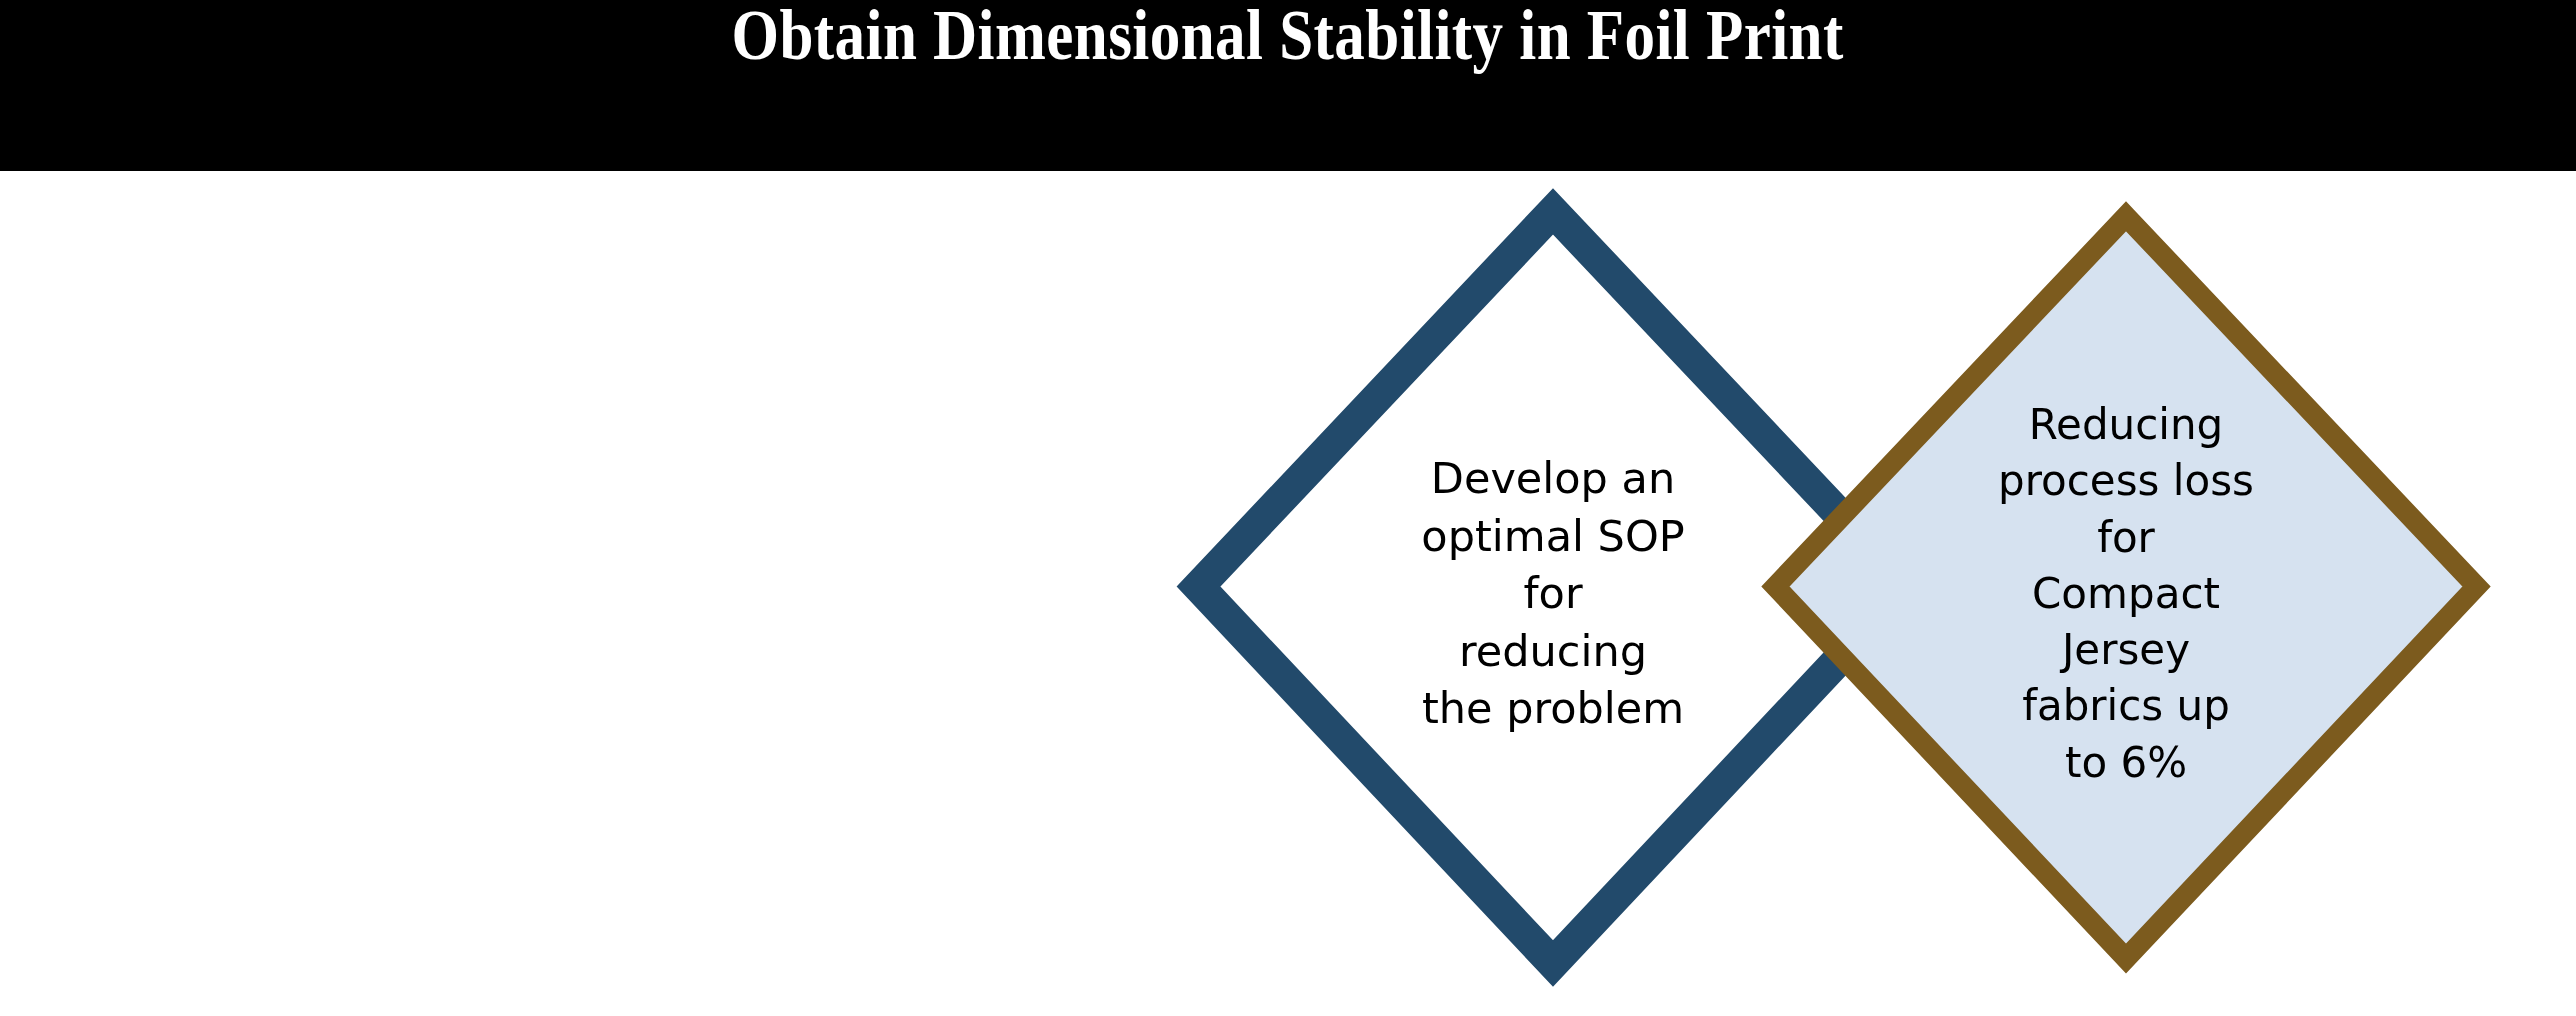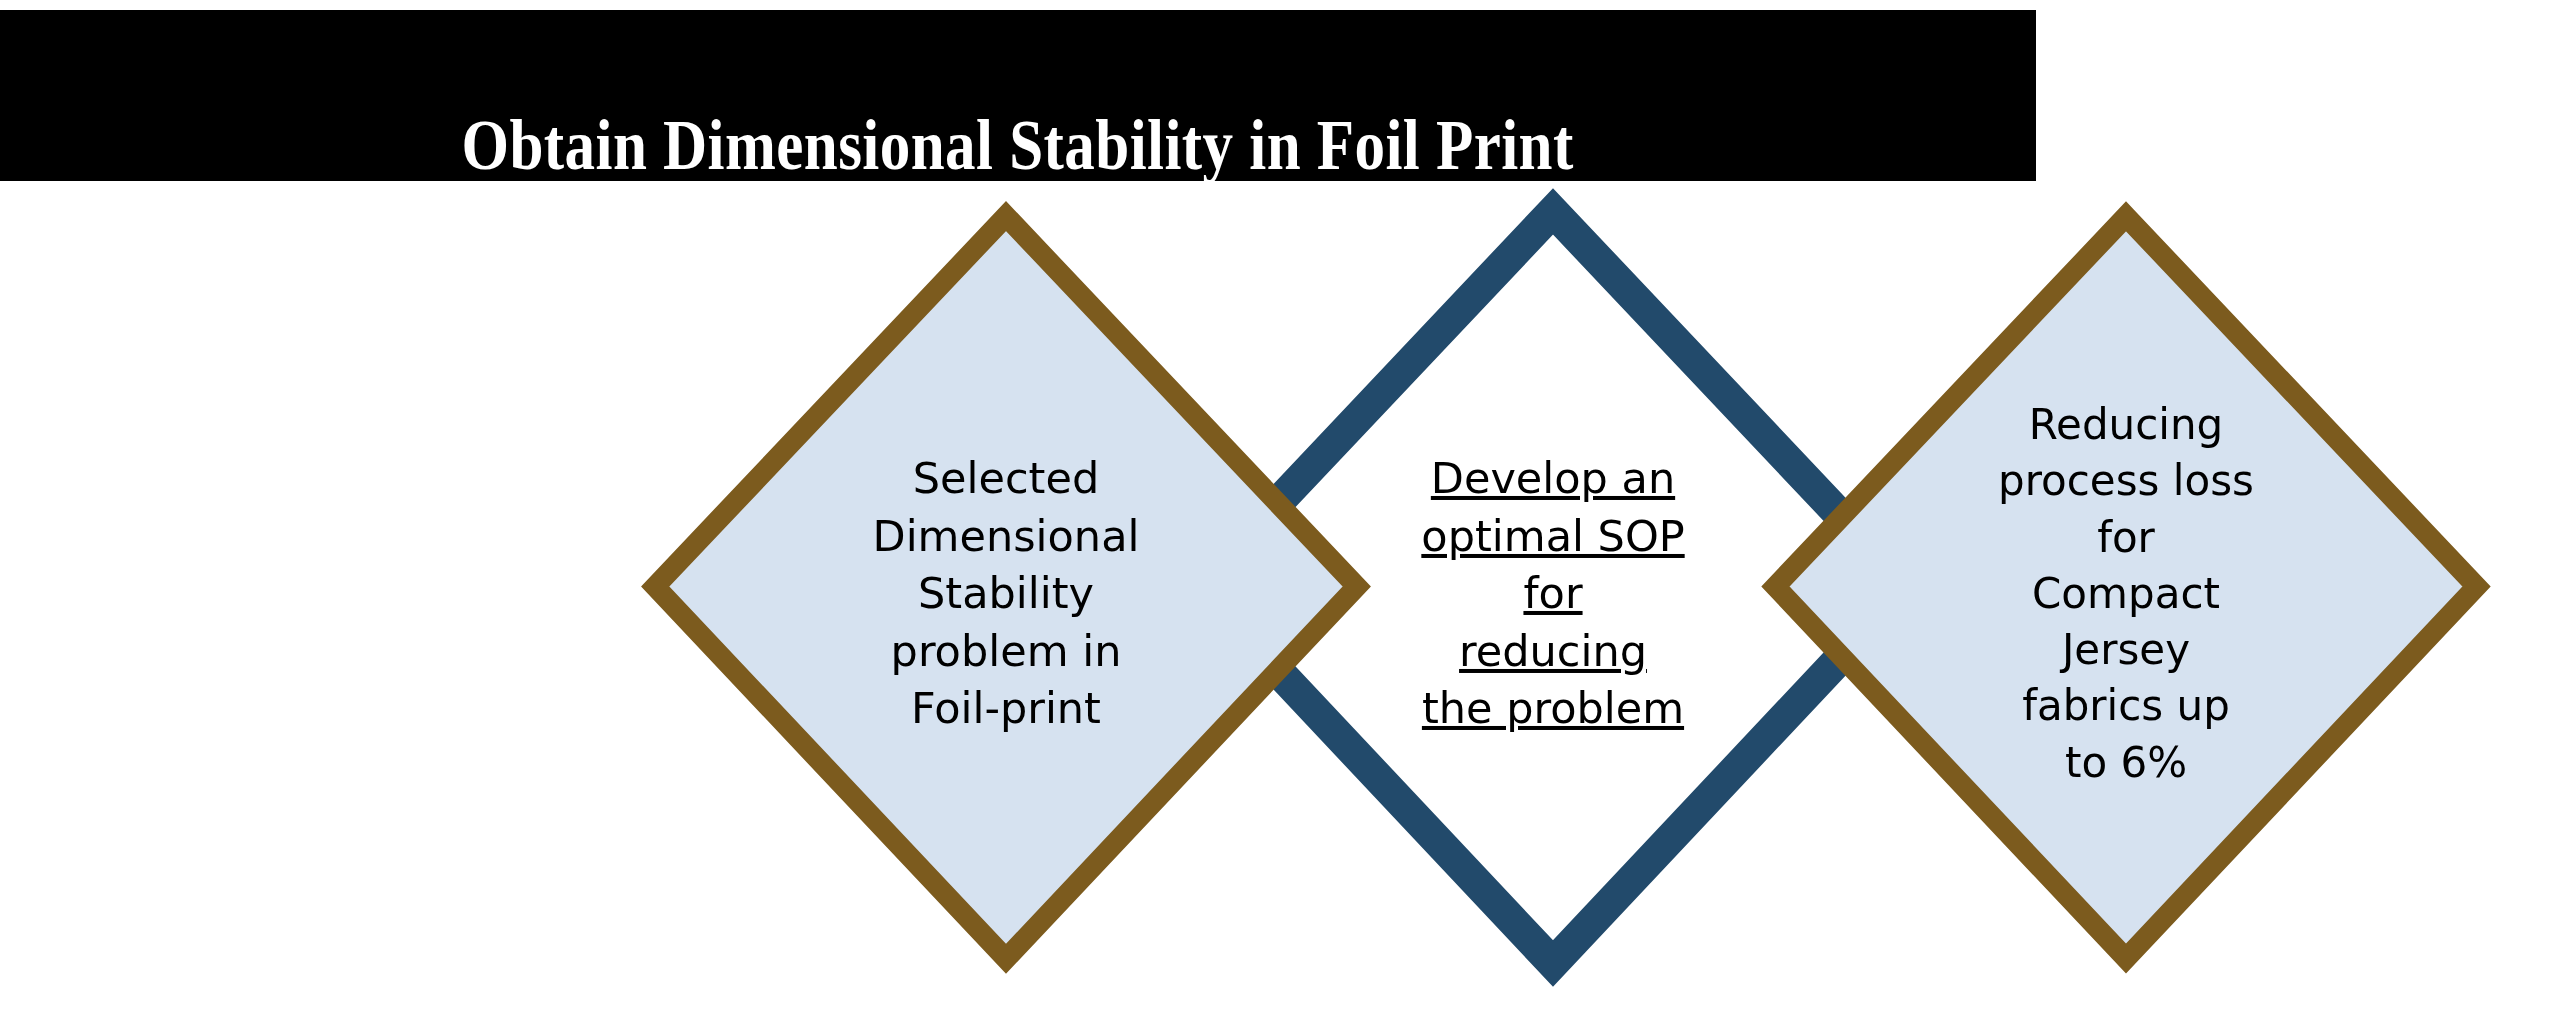--- a/index.html
+++ b/index.html
@@ -15,26 +15,26 @@
     position: relative;
     width: 2576px;
     height: 1016px;
     background: #ffffff;
     overflow: hidden;
   }
   
   #title-bar {
     position: absolute;
     left: 0;
-    top: 10px;
-    width: 2036px;
+    top: 0;
+    width: 2576px;
     height: 171px;
     background: #000000;
     display: flex;
-    align-items: flex-end;
+    align-items: flex-start;
     justify-content: center;
   }
   #title-text {
     color: #ffffff;
     font-family: "Liberation Serif", "DejaVu Serif", serif;
     font-weight: bold;
     font-size: 71px;
     letter-spacing: 0.5px;
     line-height: 1;
     white-space: nowrap;
@@ -73,21 +73,21 @@
     pointer-events: none;
   }
   
   #node-1 { left: 84px;   width: 754px;  z-index: 1; }
   #node-2 { left: 629px;  width: 754px;  z-index: 3; }
   #node-3 { left: 1176px; width: 754px;  z-index: 2; }
   #node-4 { left: 1753px; width: 746px;  z-index: 4; }
 
   #node-1 .node-label { width: 394px; }
   #node-2 .node-label { width: 441px; }
-  #node-3 .node-label { width: 431px; text-decoration: underline; }
+  #node-3 .node-label { width: 431px; }
   #node-4 .node-label { width: 403px; font-size: 42px; }
 </style>
 </head>
 <body>
 
 <div id="page">
 
   <div id="title-bar">
     <div id="title-text">Obtain Dimensional Stability in Foil Print</div>
   </div>
@@ -99,30 +99,20 @@
       <svg width="754" height="846" viewBox="0 0 804 902">
         <polygon points="402,43 780,443 402,845 24,443" fill="#FFFFFF" stroke="#224A6B" stroke-width="34" stroke-linejoin="miter"></polygon>
       </svg>
       <div class="node-label">Develop an
 optimal SOP
 for
 reducing
 the problem</div>
     </div>
 
-    <div class="node" id="node-2">
-      <svg width="754" height="846" viewBox="0 0 804 902">
-        <polygon points="402,48 776,443 402,840 28,443" fill="#D6E2F0" stroke="#7C5B1E" stroke-width="22" stroke-linejoin="miter"></polygon>
-      </svg>
-      <div class="node-label">Selected
-Dimensional
-Stability
-problem in
-Foil-print</div>
-    </div>
 
     <div class="node" id="node-4">
       <svg width="746" height="846" viewBox="0 0 796 902">
         <polygon points="398,48 772,443 398,840 24,443" fill="#D6E2F0" stroke="#7C5B1E" stroke-width="22" stroke-linejoin="miter"></polygon>
       </svg>
       <div class="node-label">Reducing
 process loss
 for
 Compact
 Jersey

